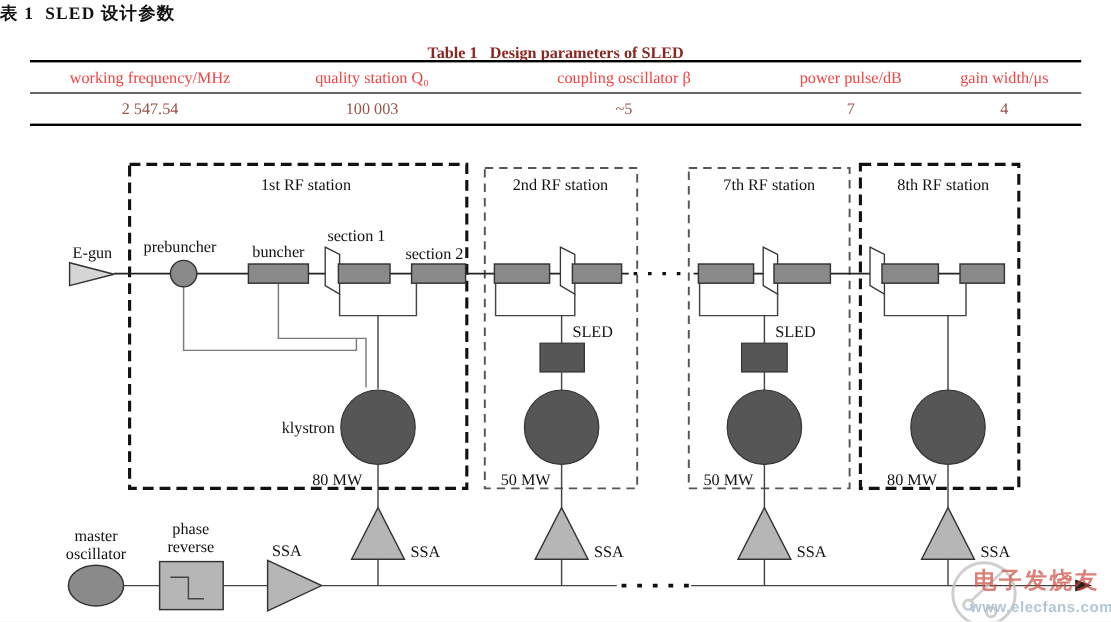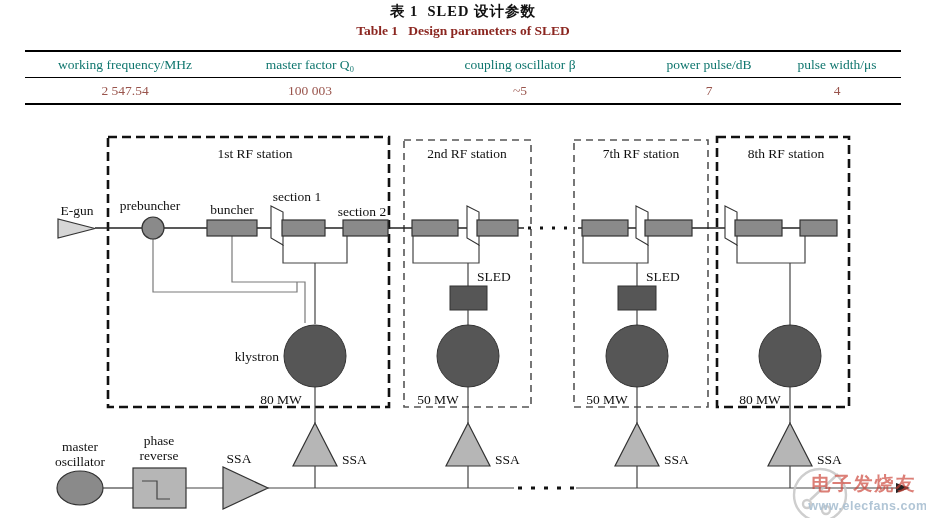--- a/index.html
+++ b/index.html
@@ -1,28 +1,28 @@
 <!DOCTYPE html>
 <html style="--caption-red: #8b2620; --value-red: #99544c; --watermark-red: #cc4438; --watermark-blue: #9fb8cc; --block-gray: #8a8a8a; --dark-gray: #565656; --light-gray: #b6b6b6;"><head>
 <meta charset="utf-8">
 <style>
   html,body{margin:0;padding:0;background:#f2f2f2;}
   .page{position:relative;width:926px;height:518px;background:#ffffff;overflow:hidden;
         font-family:"Liberation Serif", serif;}
   
-  .cap-cn{position:absolute;top:2px;left:0;width:926px;text-align:center;
+  .cap-cn{position:absolute;top:2px;left:0;width:926px;
           font-weight:bold;font-size:14.5px;color:#111;white-space:pre;letter-spacing:1px;}
-  .cap-en{position:absolute;top:23px;left:0;width:926px;text-align:center;
+  .cap-en{position:absolute;top:36px;left:0;width:926px;text-align:center;
           font-weight:bold;font-size:13.5px;color:var(--caption-red);white-space:pre;}
   
   .tbl{position:absolute;left:25px;top:50px;width:876px;
        border-top:2px solid #000;border-bottom:2px solid #000;}
   .trow{display:flex;height:25px;align-items:center;}
   .trow.head{border-bottom:1.5px solid #000;}
-  .tc{text-align:center;font-size:13.5px;color:#0f766e;white-space:pre;}
+  .tc{text-align:center;font-size:13.5px;color:#ef4444;white-space:pre;}
   .trow.vals .tc{color:var(--value-red);font-size:13.5px;}
   .c0{width:200px}.c1{width:170px}.c2{width:250px}.c3{width:128px}.c4{width:128px}
   
   .diag{position:absolute;left:0;top:130px;}
   .boxthick{fill:none;stroke:#111;stroke-width:2.6;stroke-dasharray:9 5;}
   .boxthin{fill:none;stroke:#555;stroke-width:1.6;stroke-dasharray:7 5;}
   .beam{stroke:#222;stroke-width:1.4;fill:none;}
   .beamdots{stroke:#111;stroke-width:2.8;stroke-dasharray:3 9;fill:none;}
   .linedots{stroke:#111;stroke-width:3;stroke-dasharray:4 9;fill:none;}
   .wire{stroke:#444;stroke-width:1.2;fill:none;}
@@ -45,24 +45,24 @@
 <body>
 
 <div class="page">
 
   <div class="cap-cn">表 1  SLED 设计参数</div>
   <div class="cap-en">Table 1   Design parameters of SLED</div>
 
   <div class="tbl">
     <div class="trow head">
       <div class="tc c0">working frequency/MHz</div>
-      <div class="tc c1">master factor Q₀</div>
+      <div class="tc c1">quality station Q₀</div>
       <div class="tc c2">coupling oscillator β</div>
       <div class="tc c3">power pulse/dB</div>
-      <div class="tc c4">pulse width/μs</div>
+      <div class="tc c4">gain width/μs</div>
     </div>
     <div class="trow vals">
       <div class="tc c0">2 547.54</div>
       <div class="tc c1">100 003</div>
       <div class="tc c2">~5</div>
       <div class="tc c3">7</div>
       <div class="tc c4">4</div>
     </div>
   </div>
 

